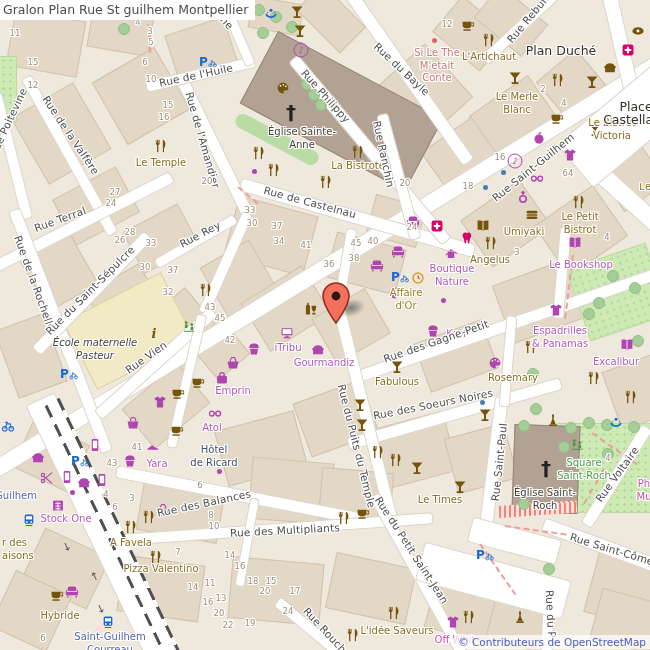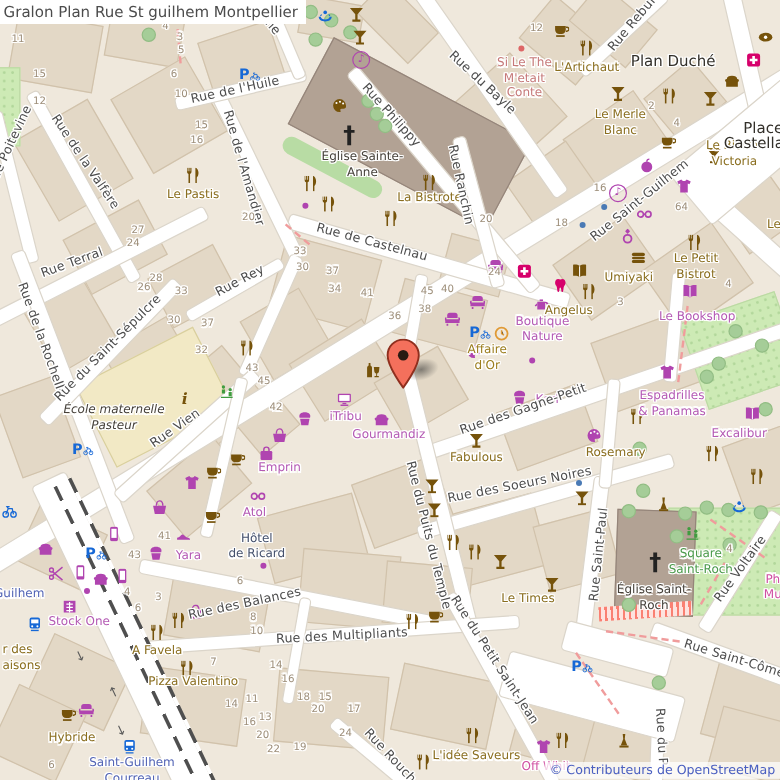--- a/index.html
+++ b/index.html
@@ -613,30 +613,30 @@
       </svg></div>
     <div class="poi c-trans" style="left: 616px; top: 423px;"><svg width="13" height="13" viewBox="0 0 12 12">
         <use href="#i-fountain"></use>
       </svg></div>
     <div class="poi c-green" style="left: 577px; top: 444px;"><svg width="13" height="13" viewBox="0 0 12 12">
         <use href="#i-play"></use>
       </svg></div>
     <div class="poi c-green" style="left: 189px; top: 326px;"><svg width="13" height="13" viewBox="0 0 12 12">
         <use href="#i-play"></use>
       </svg></div>
-    <div class="plabel halo t-food" style="left: 161px; top: 163px; transform: translate(-50%, -50%);">Le Pastis</div>
+    <div class="plabel halo t-food" style="left: 161px; top: 163px; transform: translate(-50%, -50%);">Le Temple</div>
     <div class="plabel halo t-food" style="left: 358px; top: 166px; transform: translate(-50%, -50%);">La Bistrote</div>
     <div class="plabel halo t-food" style="left: 489px; top: 57px; transform: translate(-50%, -50%);">L'Artichaut</div>
     <div class="plabel halo t-rose" style="left: 437px; top: 66px; transform: translate(-50%, -50%);">Si Le The<br>M'etait<br>Conte</div>
     <div class="plabel halo t-food" style="left: 517px; top: 103px; transform: translate(-50%, -50%);">Le Merle<br>Blanc</div>
     <div class="plabel halo t-food" style="left: 612px; top: 129px; transform: translate(-50%, -50%);">Le Bistrot<br>Victoria</div>
-    <div class="plabel halo t-food" style="left: 645px; top: 188px; transform: translate(-50%, -50%);">Le</div>
+    <div class="plabel halo t-food" style="left: 645px; top: 188px; transform: translate(-50%, -50%); font-family: Liberation Mono, monospace;">Le</div>
     <div class="plabel halo t-food" style="left: 580px; top: 223px; transform: translate(-50%, -50%);">Le Petit<br>Bistrot</div>
     <div class="plabel halo t-food" style="left: 524px; top: 232px; transform: translate(-50%, -50%);">Umiyaki</div>
-    <div class="plabel halo t-food" style="left: 458px; top: 260px; transform: translate(-50%, -50%); padding-left: 32px;">Angelus</div>
+    <div class="plabel halo t-food" style="left: 474px; top: 260px; transform: translate(-50%, -50%); padding-left: 32px;">Angelus</div>
     <div class="plabel halo t-food" style="left: 397px; top: 382px; transform: translate(-50%, -50%);">Fabulous</div>
     <div class="plabel halo t-food" style="left: 497px; top: 378px; transform: translate(-50%, -50%); padding-left: 32px;">Rosemary</div>
     <div class="plabel halo t-food" style="left: 440px; top: 500px; transform: translate(-50%, -50%);">Le Times</div>
     <div class="plabel halo t-food" style="left: 131px; top: 543px; transform: translate(-50%, -50%);">A Favela</div>
     <div class="plabel halo t-food" style="left: 161px; top: 569px; transform: translate(-50%, -50%);">Pizza Valentino</div>
     <div class="plabel halo t-food" style="left: 60px; top: 616px; transform: translate(-50%, -50%);">Hybride</div>
     <div class="plabel halo t-food" style="left: 397px; top: 631px; transform: translate(-50%, -50%);">L'idée Saveurs</div>
     <div class="plabel halo t-food" style="left: 2px; top: 549px; transform: translate(0px, -50%); text-align: left;">r des<br>aisons</div>
     <div class="plabel halo t-shop" style="left: 324px; top: 363px; transform: translate(-50%, -50%);">Gourmandiz</div>
     <div class="plabel halo t-shop" style="left: 456px; top: 334px; transform: translate(-50%, -50%);">Karl</div>

